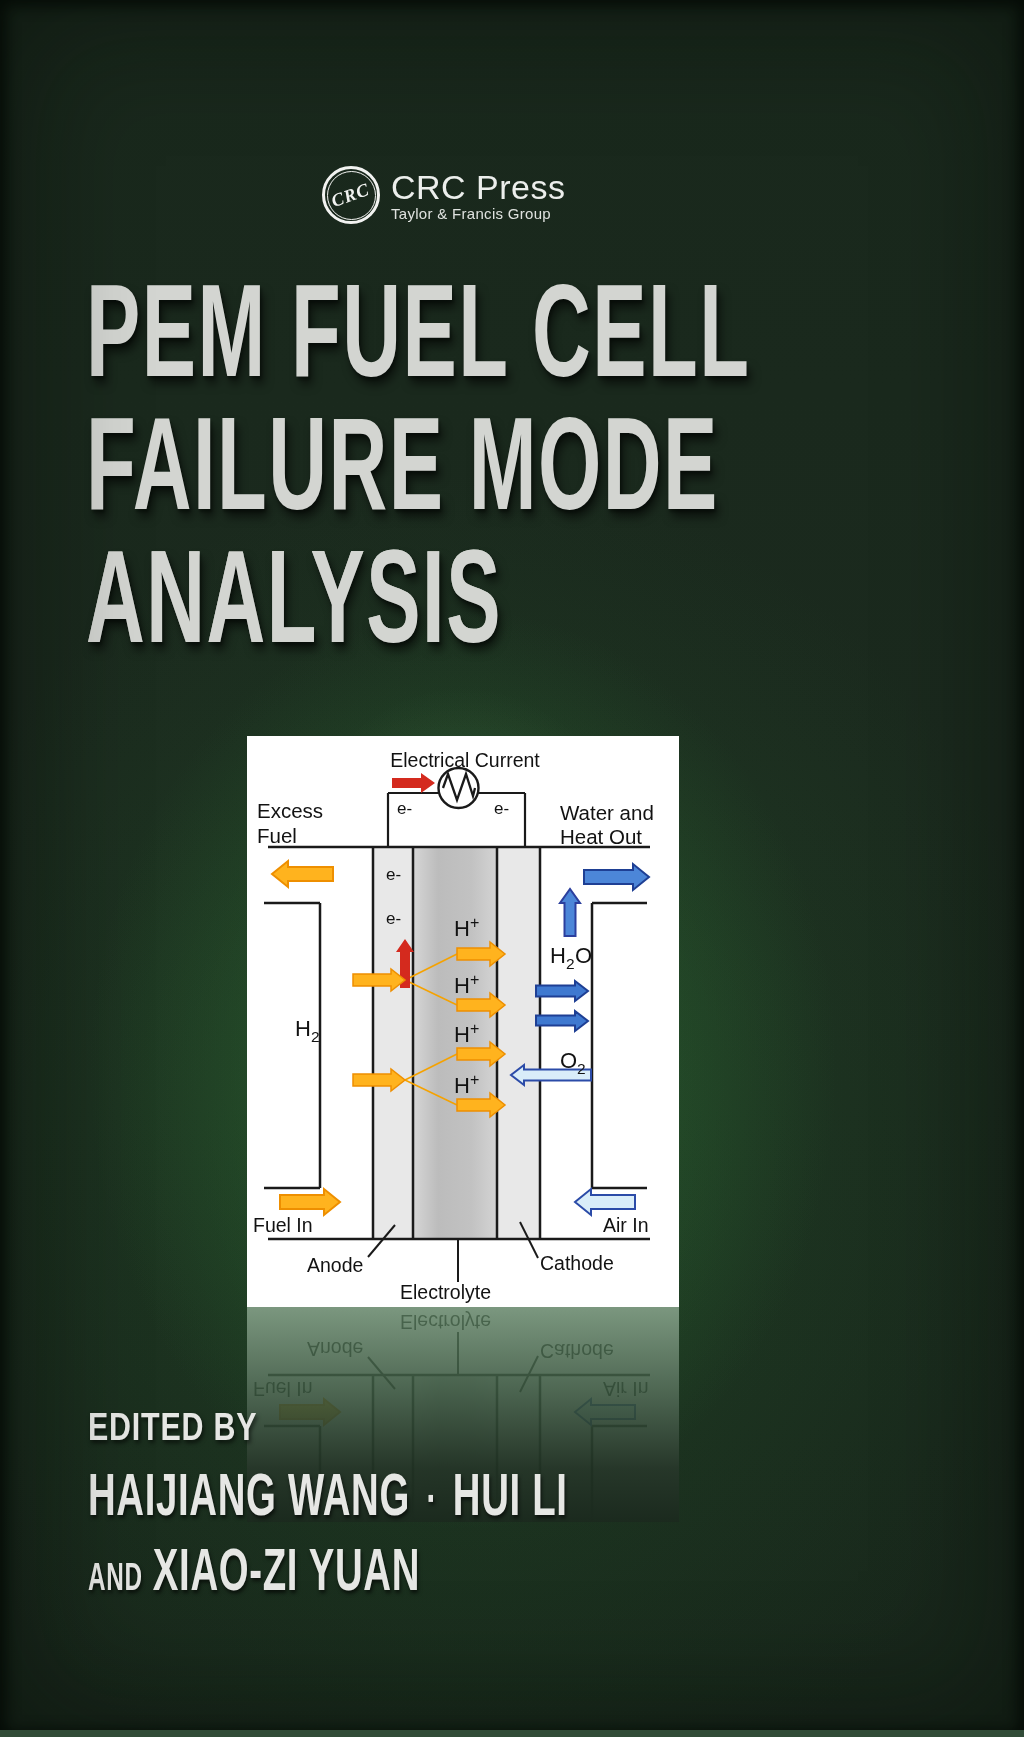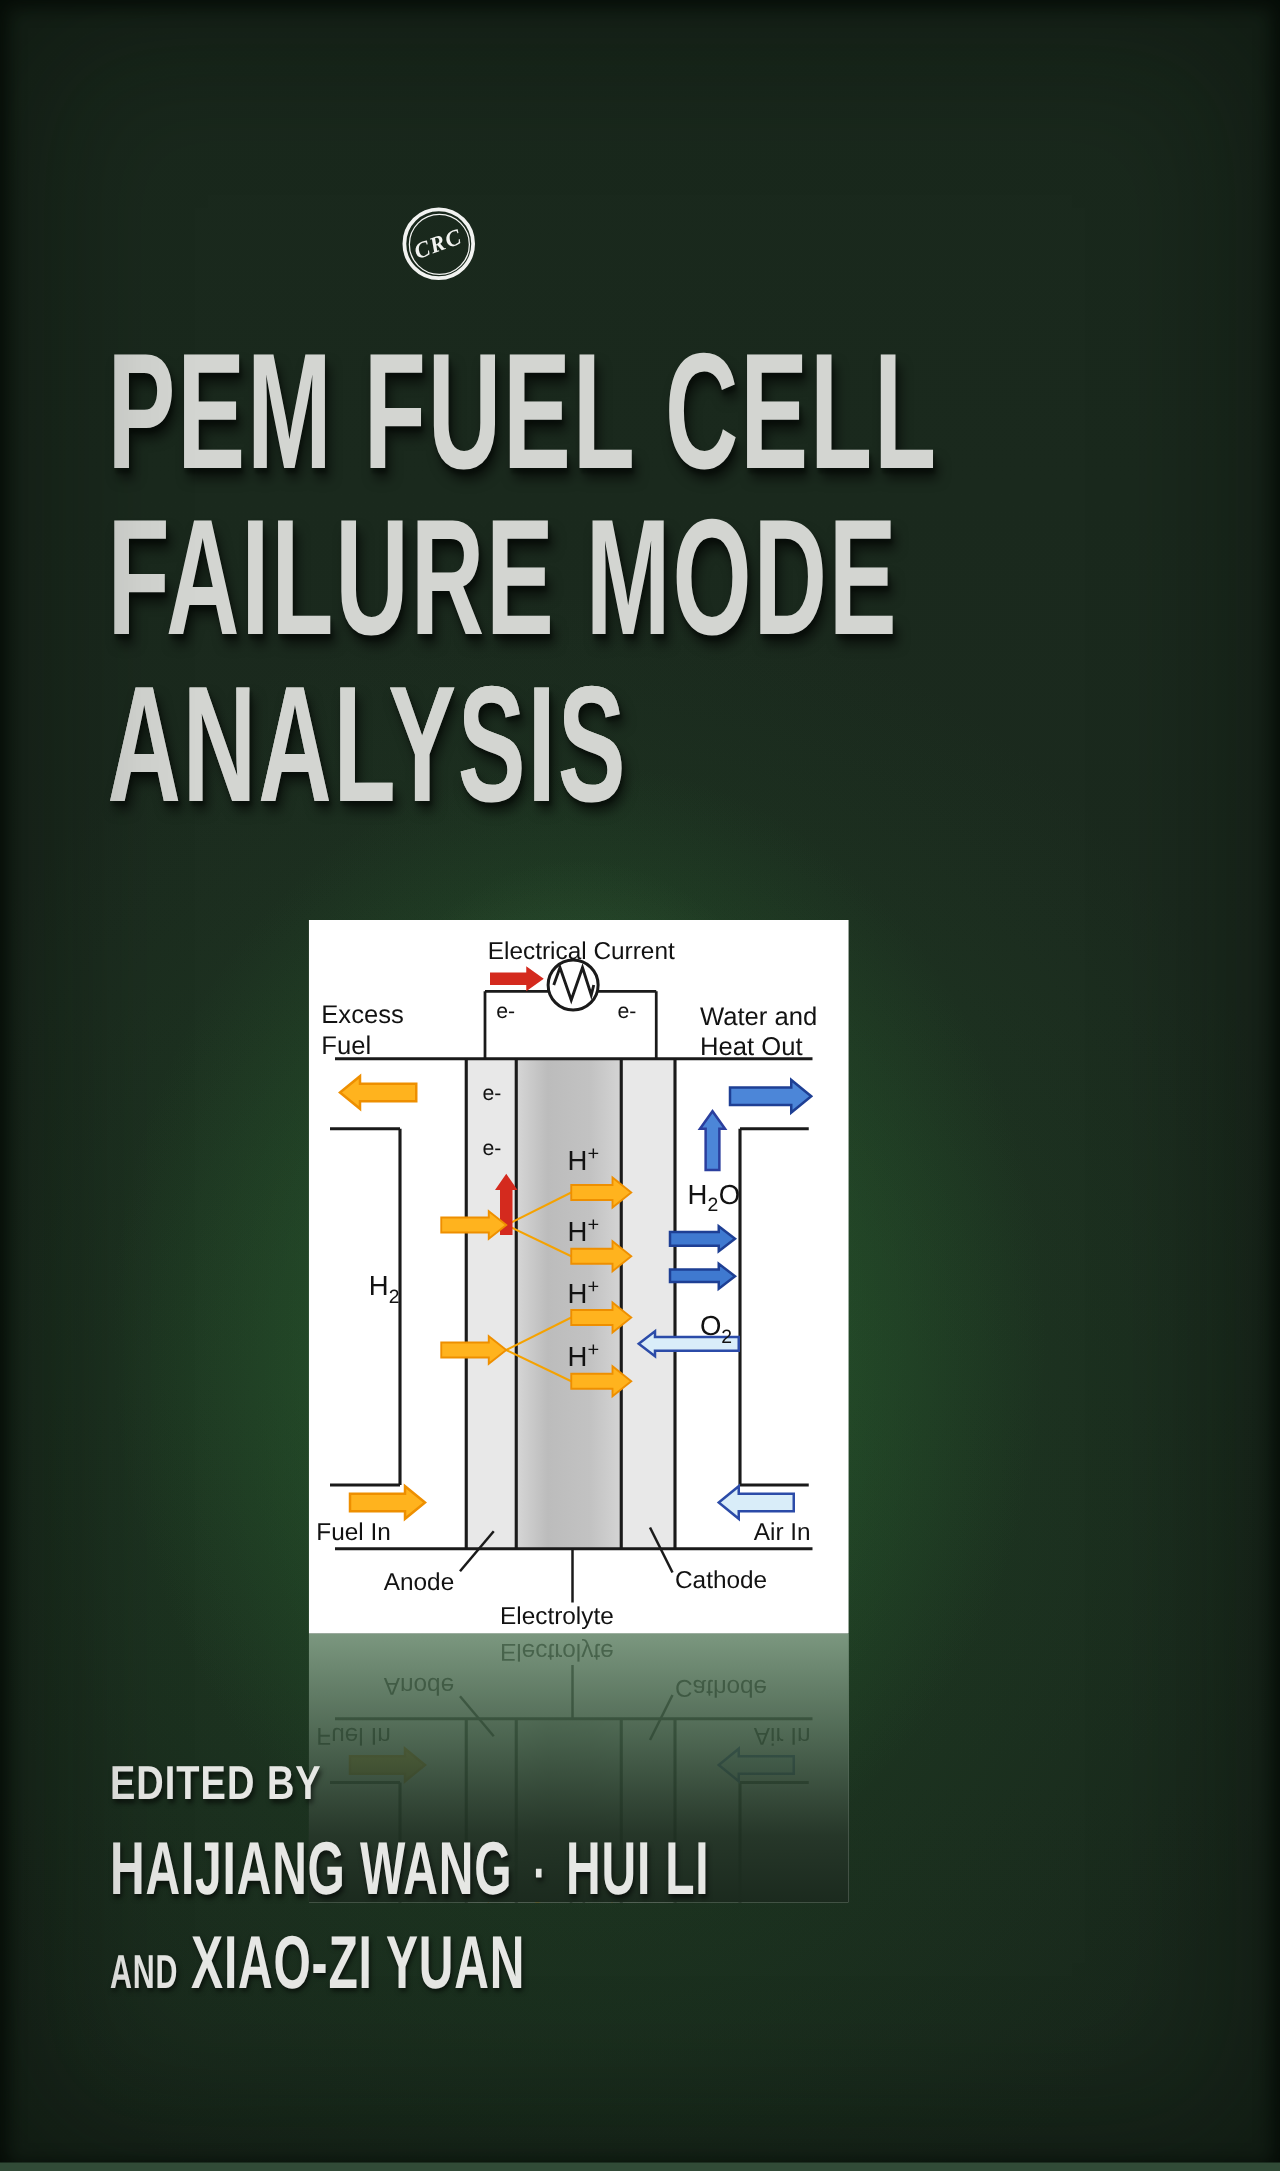--- a/index.html
+++ b/index.html
@@ -58,20 +58,24 @@
   .ed-last .and{font-size:38px;margin-right:16px;letter-spacing:1px;}
 </style>
 </head>
 <body>
 
 <div class="cover">
 
   <div class="logo">
     <div class="logo-circle">
       <span class="logo-monogram">CRC</span>
+    </div>
+    <div class="logo-text">
+      <div class="logo-name">CRC Press</div>
+      <div class="logo-group">Taylor &amp; Francis Group</div>
     </div>
   </div>
 
   <div class="title-line t1">PEM FUEL CELL</div>
   <div class="title-line t2">FAILURE MODE</div>
   <div class="title-line t3">ANALYSIS</div>
 
   <div class="diagram-wrap">
     <svg width="432" height="571" viewBox="0 0 432 571" xmlns="http://www.w3.org/2000/svg">
       <defs>

